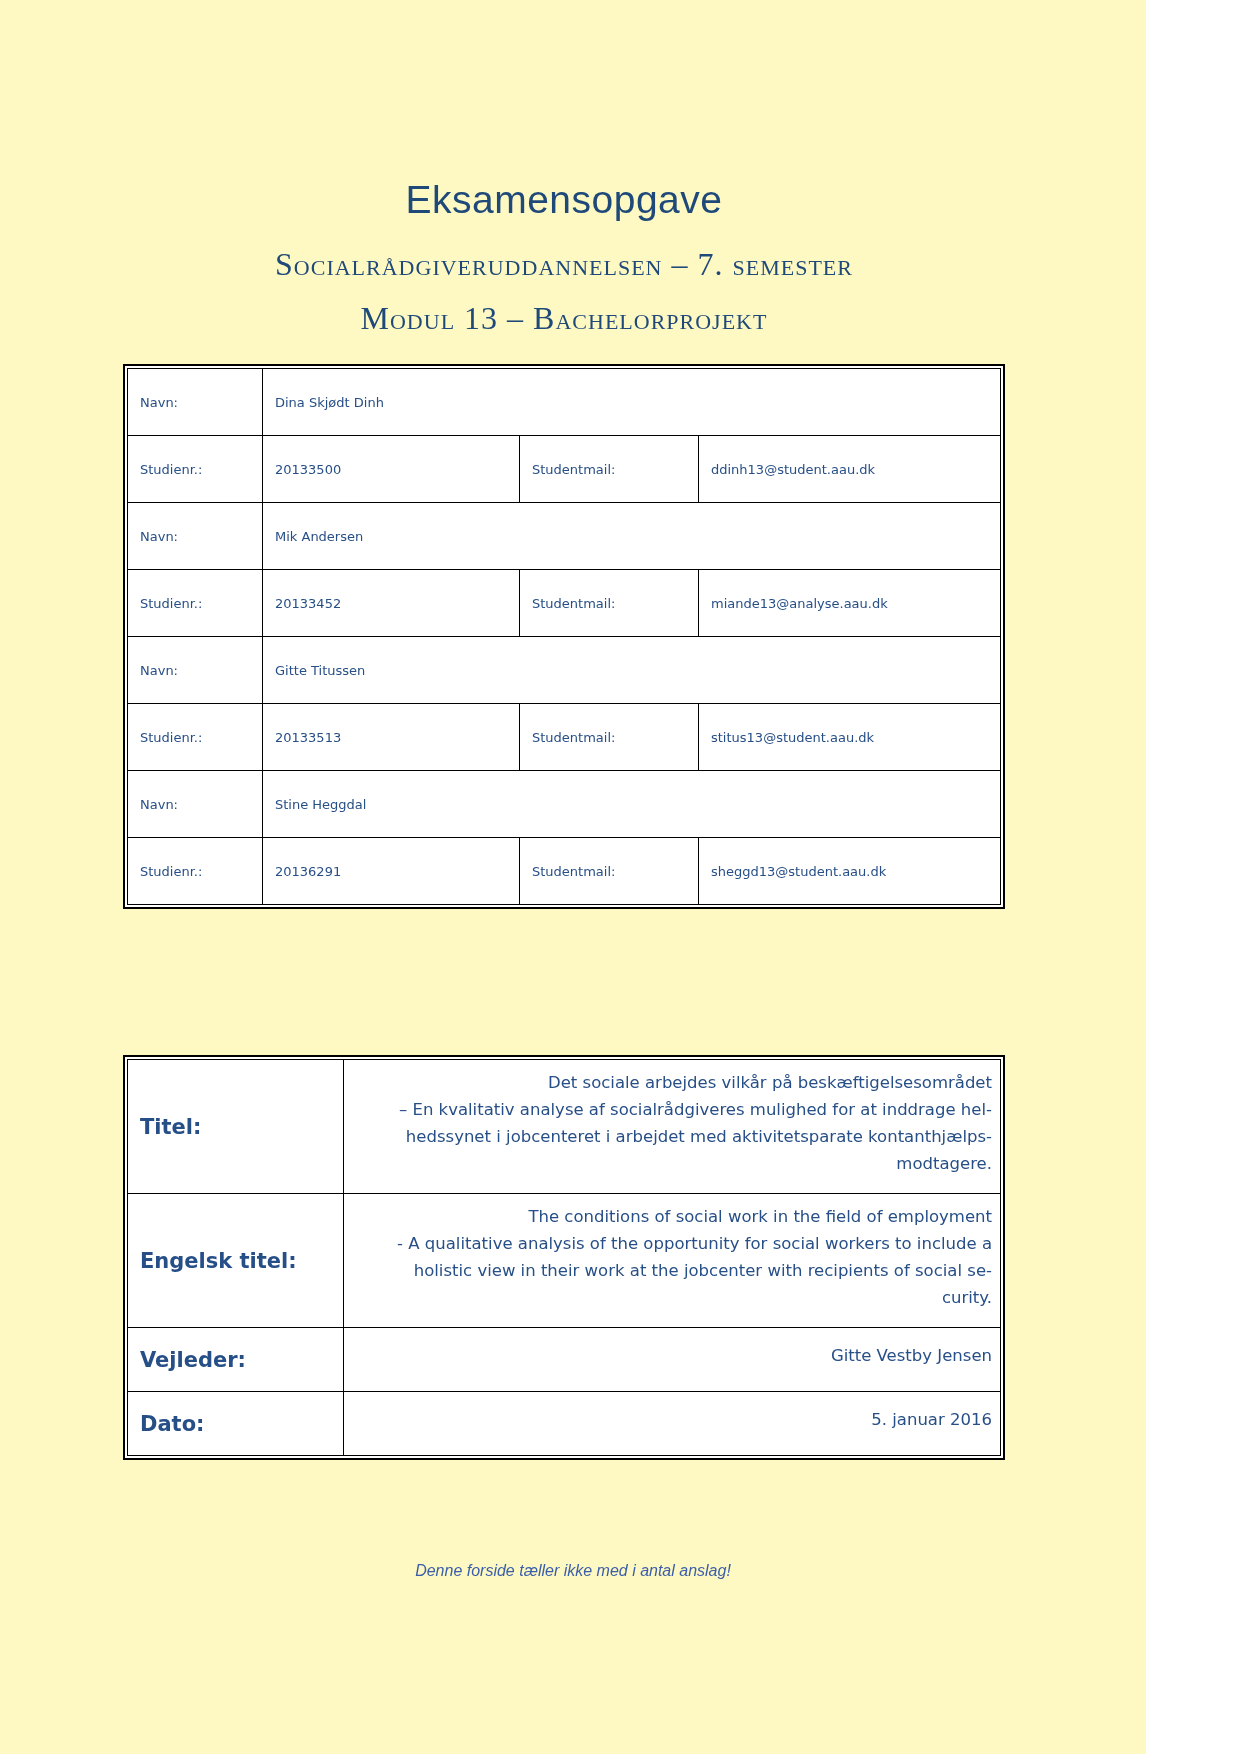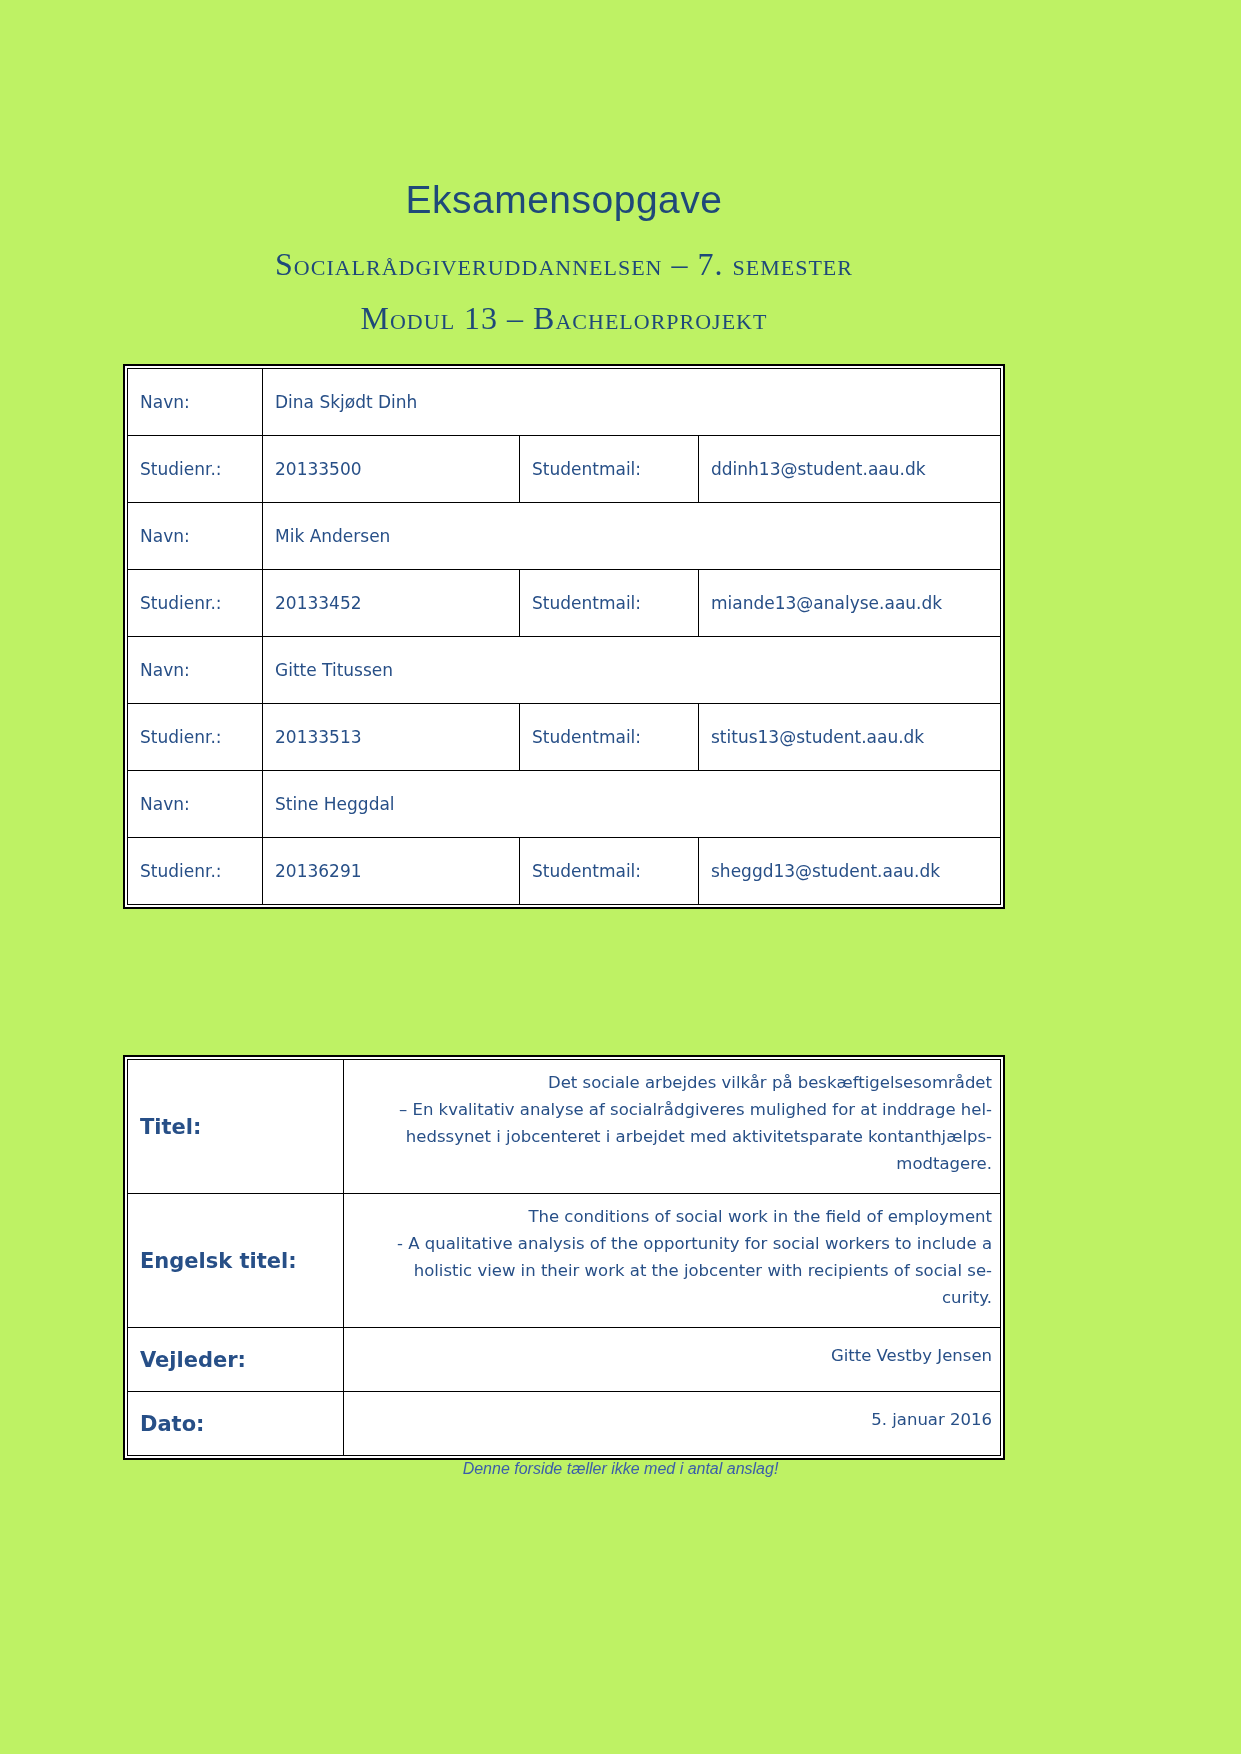--- a/index.html
+++ b/index.html
@@ -1,18 +1,18 @@
 <!DOCTYPE html>
 <html><head>
 <meta charset="utf-8">
 <style>
   html, body { margin:0; padding:0; background:#ffffff; }
   .page {
-    width:1241px; height:1754px;
-    background:#bef264;
+    width:1146px; height:1754px;
+    background:#fef9c3;
     position:relative;
     overflow:hidden;
     font-family:"DejaVu Sans", sans-serif;
   }
   .content { width:882px; margin-left:123px; }
 
   
   .doc-header { padding-top:176px; text-align:center; color:#1F4979; }
   .doc-title {
     font-family:"Liberation Sans", sans-serif;
@@ -36,35 +36,36 @@
     background:#fff;
   }
   .tbl-wrap.project-wrap { margin-top:146px; }
   table.doc-table {
     width:100%; border-collapse:collapse; table-layout:fixed;
     border:1px solid #000;
   }
   table.doc-table td {
     border:1px solid #000;
     color:#274F87;
-    font-size:17px;
+    font-size:13px;
     font-family:"DejaVu Sans", sans-serif;
     padding:2px 8px 2px 12px;
     vertical-align:middle;
     overflow:hidden;
   }
   table.students td { height:62px; }
 
   table.project td.lbl { font-weight:bold; font-size:21px; }
   table.project td.val { white-space:pre-line; line-height:27px; font-size:16.5px; padding-top:4px; padding-bottom:12px;text-align:right; }
   table.project tr.row-tall td { height:117px; }
   table.project tr.row-short td { height:47px; }
 
   
   .footer-note {
+    margin-top:102px;
     text-align:center;
     font-family:"Liberation Sans", sans-serif;
     font-style:italic;
     font-size:16px;
     color:#3B5EA9;
   }
 </style>
 </head>
 <body>
 

